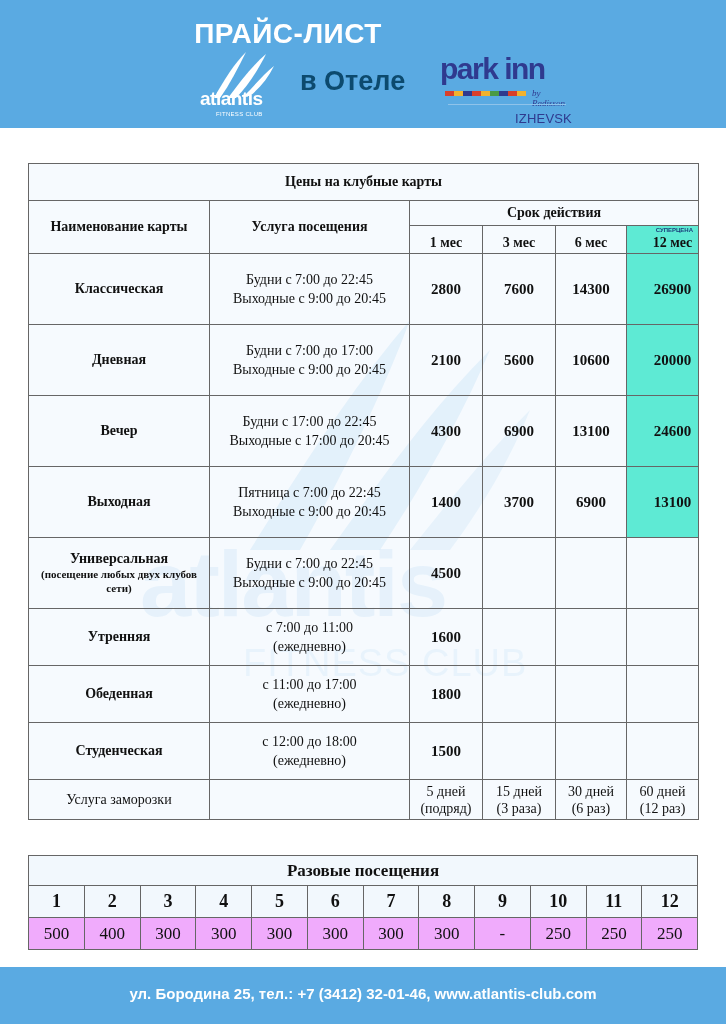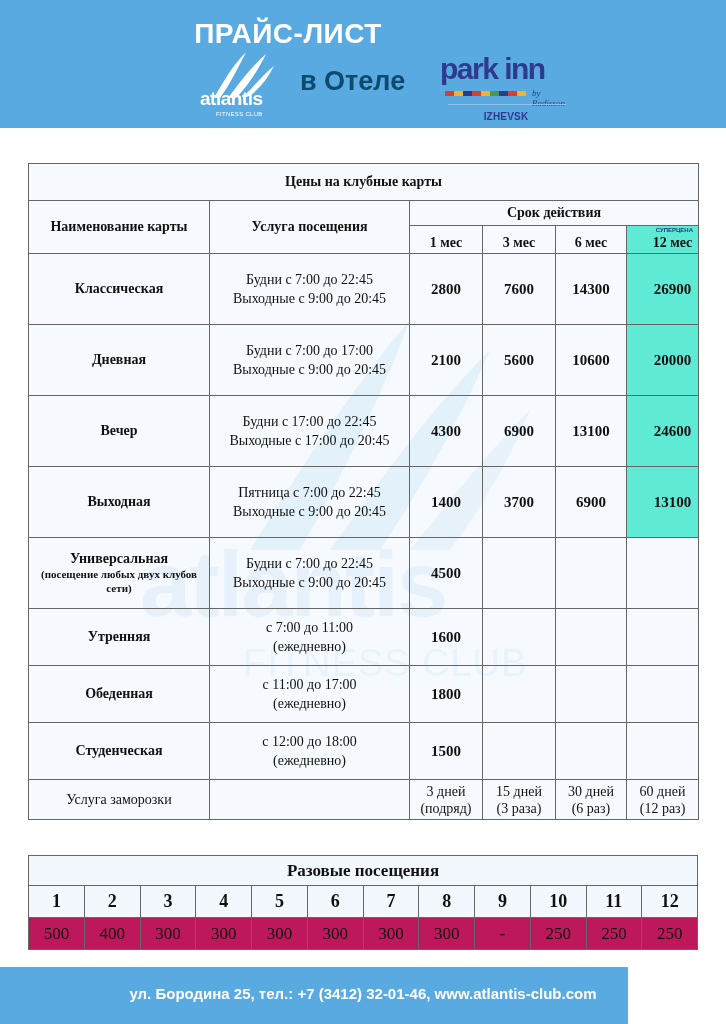--- a/index.html
+++ b/index.html
@@ -19,22 +19,22 @@
   .atl-sub { position: absolute; left: 20px; top: 61px; font-family: "Liberation Sans", sans-serif; font-size: 6px; color: #fff; letter-spacing: 0.3px; }
 
   .pi-logo { position: absolute; left: 440px; top: 58px; width: 132px; height: 70px; }
   .pi-word { position: absolute; left: 0; top: -6px; font-family: "Liberation Sans", sans-serif; font-weight: bold;
     font-size: 30px; color: #2f3a8f; letter-spacing: -1.5px; }
   .pi-stripes { position: absolute; left: 5px; top: 33px; display: flex; }
   .pi-stripes span { display: block; width: 9px; height: 5px; }
   .pi-by { position: absolute; left: 92px; top: 30px; font-family: "Liberation Serif", serif; font-style: italic;
     font-size: 9px; color: #2f3a8f; }
   .pi-line { position: absolute; left: 8px; top: 46px; width: 118px; height: 1px; background: #8fc3ea; }
-  .pi-city { position: absolute; left: 0; width: 132px; top: 53px; text-align: center; font-family: "Liberation Sans", sans-serif;
-    font-size: 10px; color: #2f3a8f; letter-spacing: 0.2px; font-weight: bold; }
+  .pi-city { position: absolute; left: 0; width: 132px; top: 53px; text-align: right; font-family: "Liberation Sans", sans-serif;
+    font-size: 13px; color: #2f3a8f; letter-spacing: 0.2px; }
 
   
   .watermark { position: absolute; left: 140px; top: 320px; width: 420px; height: 380px; pointer-events: none; }
   .wm-word { position: absolute; left: 0; top: 212px; font-family: "Liberation Sans", sans-serif; font-weight: bold;
     font-size: 92px; color: rgba(90,170,226,0.22); letter-spacing: -2px; }
   .wm-sub { position: absolute; left: 103px; top: 322px; font-family: "Liberation Sans", sans-serif;
     font-size: 38px; color: rgba(90,170,226,0.18); letter-spacing: 1px; }
 
   
   table { border-collapse: collapse; position: absolute; table-layout: fixed; }
@@ -52,24 +52,24 @@
   .card-note { font-size: 11px; line-height: 14px; font-weight: bold; }
   .schedule { font-size: 14px; line-height: 19px; }
   .price { font-weight: bold; font-size: 15px; }
   .freeze-row td { height: 40px; font-size: 14px; line-height: 17px; }
 
   
   .visits { left: 28px; top: 831px; width: 670px; margin-top: 24px; }
   .visits td { background: #f2f8fd; }
   .visits .vtitle { height: 30px; font-weight: bold; font-size: 17px; }
   .visits .vnum { height: 32px; font-weight: bold; font-size: 18px; }
-  .visits .vprice { height: 32px; font-size: 17px; background: #be185d; }
-
-  
-  .footer { position: absolute; left: 0; top: 967px; width: 628px; height: 57px; background: #5aaae2; }
+  .visits .vprice { height: 32px; font-size: 17px; background: #f0abfc; }
+
+  
+  .footer { position: absolute; left: 0; top: 967px; width: 726px; height: 57px; background: #5aaae2; }
   .footer-text { position: absolute; left: 0; width: 726px; top: 18px; text-align: center;
     font-family: "Liberation Sans", sans-serif; font-weight: bold; font-size: 15px; color: #fff; }
 </style>
 </head>
 <body>
 
 <div class="header">
   <div class="title">ПРАЙС-ЛИСТ</div>
   <div class="atl-logo">
     <svg class="atl-sails" viewBox="0 0 70 50">
@@ -218,21 +218,21 @@
         <td class="price">1500</td>
         <td class="price"></td>
         <td class="price"></td>
         <td class="price"></td>
       </tr>
     </tbody>
   <tbody>
       <tr class="freeze-row">
     <td>Услуга заморозки</td>
     <td></td>
-    <td><span>3 дней</span><br><span>(подряд)</span></td>
+    <td><span>5 дней</span><br><span>(подряд)</span></td>
     <td><span>15 дней</span><br><span>(3 раза)</span></td>
     <td><span>30 дней</span><br><span>(6 раз)</span></td>
     <td><span>60 дней</span><br><span>(12 раз)</span></td>
   </tr>
 </tbody>
   </table>
 
 <table class="visits">
   <tbody>
       <tr>

